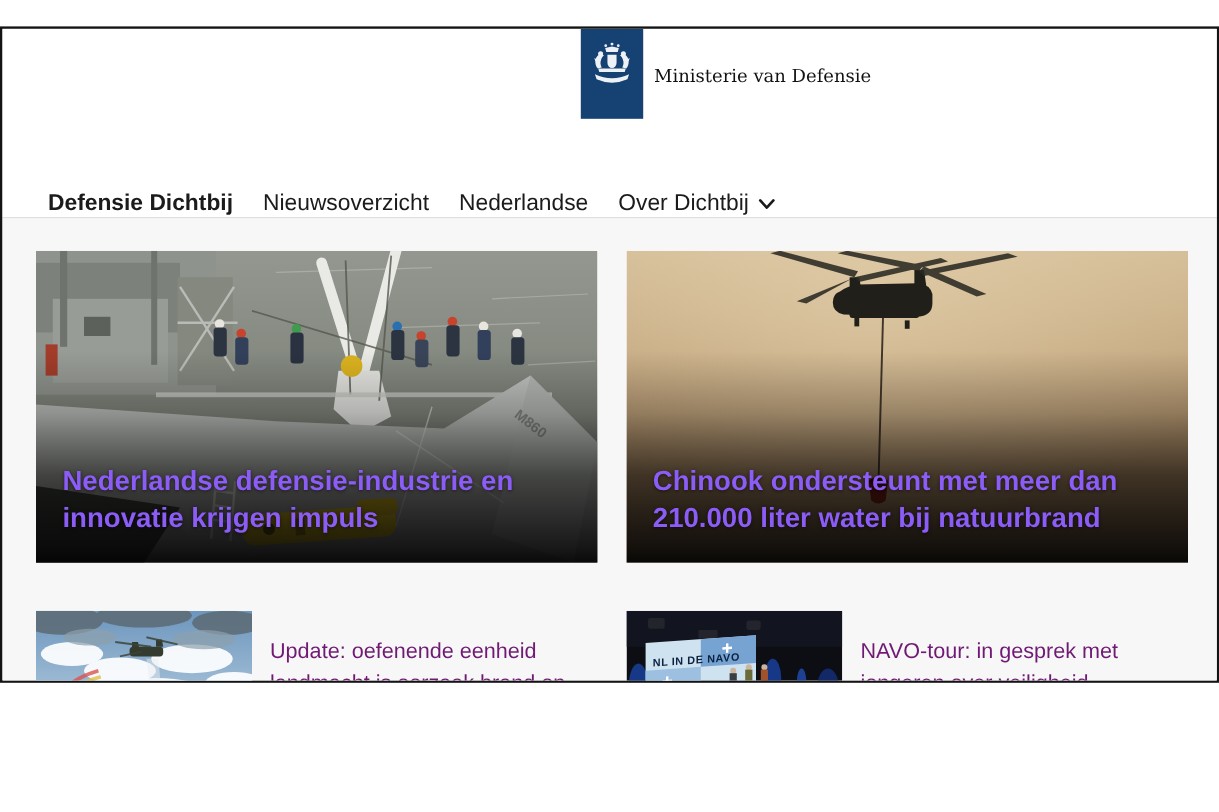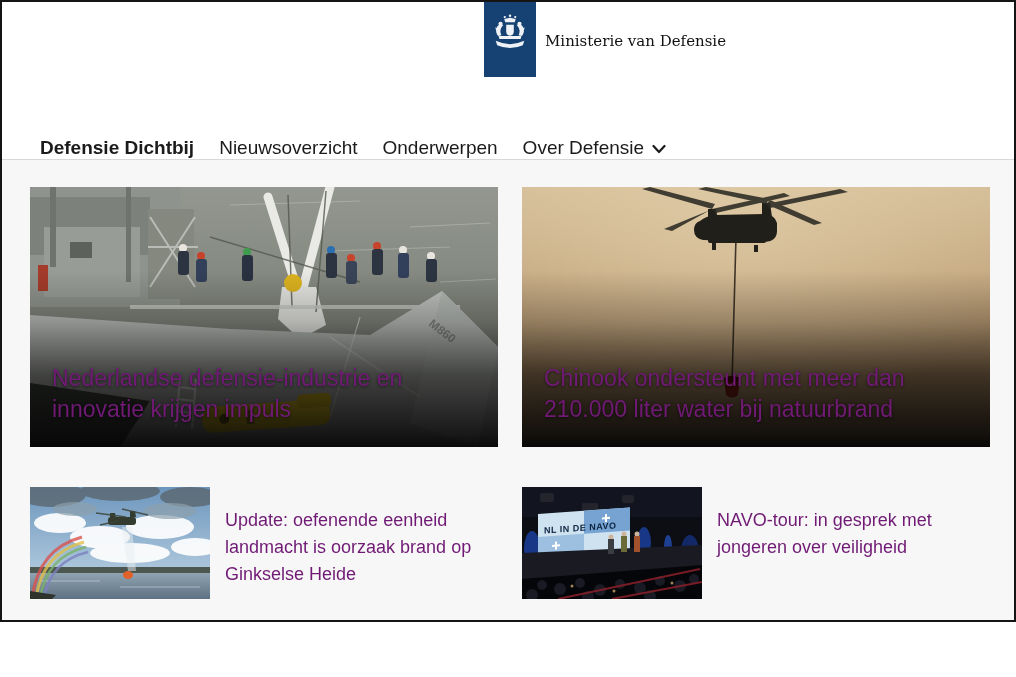--- a/index.html
+++ b/index.html
@@ -1,20 +1,20 @@
 <!DOCTYPE html>
 <html><head>
 <meta charset="utf-8">
 <style>
   * { box-sizing: border-box; margin: 0; padding: 0; }
   html, body { width: 1016px; height: 677px; }
   body { font-family: "Liberation Sans", sans-serif; background: #fff; }
   .frame {
-    position: relative; width: 1016px; height: 622px;
-    border: 2px solid #141414; background: #fff; overflow: hidden;
+    position: relative; width: 1016px; height: 547px;
+    border: 2px solid #141414; background: #fff; overflow: hidden; margin-top: 22px;
   }
   
   .header-top { position: relative; height: 95px; background: #fff; }
   .logo-box {
     position: absolute; left: 482px; top: 0; width: 52px; height: 75px;
     background: #154273; display: flex; align-items: center; justify-content: center;
     cursor: pointer;
   }
   .logo-text {
     position: absolute; left: 543px; top: 30px;
@@ -41,21 +41,21 @@
     flex: none;
   }
   .hero-card svg.photo { position: absolute; left: 0; top: 0; display: block; }
   .hero-overlay {
     position: absolute; left: 0; top: 0; right: 0; bottom: 0;
     background: linear-gradient(180deg, rgba(0,0,0,0) 32%, rgba(0,0,0,0.22) 52%,
                 rgba(0,0,0,0.62) 72%, rgba(3,3,3,0.88) 95%, rgba(2,2,2,0.95) 100%);
   }
   .hero-title {
     position: absolute; left: 22px; right: 27px; bottom: 22px;
-    color: #701a75; font-size: 23px; line-height: 31px; font-weight: normal;
+    color: #8b5cf6; font-size: 23px; line-height: 31px; font-weight: bold;
     text-shadow: 0 1px 3px rgba(0,0,0,0.55);
   }
   .section-heading { font-size: 25px; font-weight: bold; color: #151515; margin-top: 37px; line-height: 30px; }
   .news-row { display: flex; gap: 24px; margin-top: 40px; }
   .news-item { width: 468px; display: flex; gap: 15px; cursor: pointer; flex: none; }
   .news-thumb { width: 180px; height: 112px; flex: none; position: relative; overflow: hidden; }
   .news-thumb svg { display: block; }
   .news-title {
     font-size: 18px; line-height: 27px; color: #701a75; font-weight: normal;
     padding-top: 20px; width: 300px;
@@ -98,24 +98,24 @@
   </div>
 
   <nav class="nav">
     <button class="nav-item active">
       <span>Defensie Dichtbij</span>
     </button>
     <button class="nav-item">
       <span>Nieuwsoverzicht</span>
     </button>
     <button class="nav-item">
-      <span>Onderwerpen</span>
+      <span>Nederlandse</span>
     </button>
     <button class="nav-item">
-      <span>Over Defensie</span>
+      <span>Over Dichtbij</span>
       <span>
         <svg width="14" height="10" viewBox="0 0 14 10">
           <polyline points="1.5,2 7,8 12.5,2" fill="none" stroke="#1b1b1b" stroke-width="2.2" stroke-linecap="round" stroke-linejoin="round"></polyline>
         </svg>
       </span>
     </button>
   </nav>
 
   <div class="divider"></div>
 

